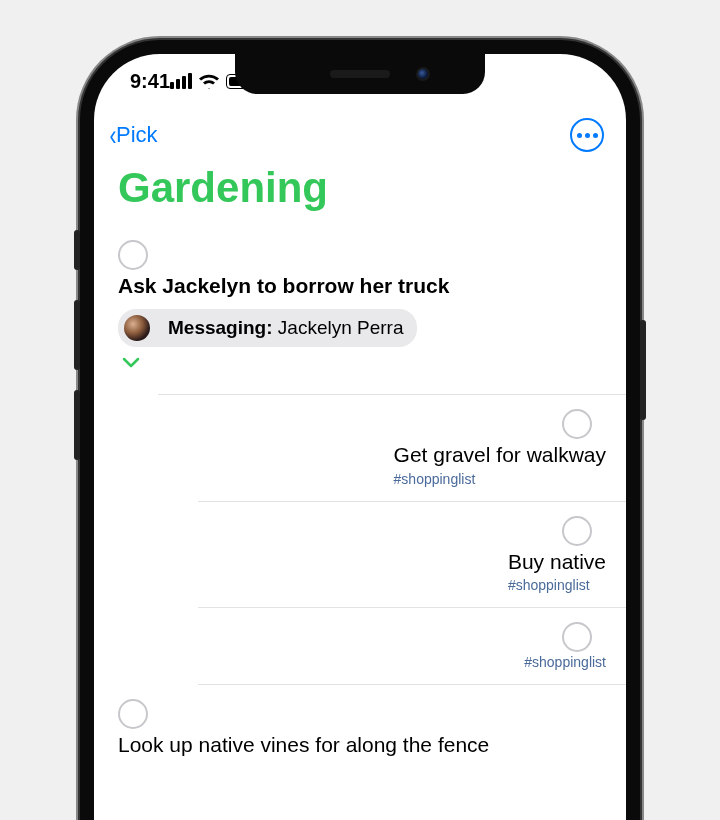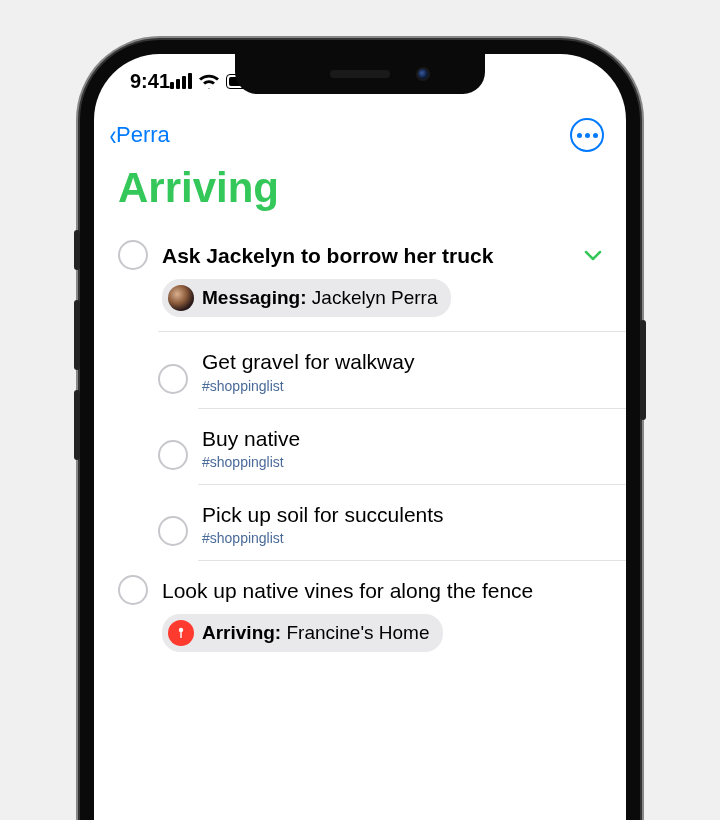--- a/index.html
+++ b/index.html
@@ -107,20 +107,21 @@
       font-weight: 700;
       color: #34c759;
       padding: 4px 24px 14px 24px;
     }
     .list { padding: 0; }
     .item {
       display: flex;
       align-items: flex-start;
       padding: 14px 20px 0 24px;
       position: relative;
+      flex-direction: column;
     }
     .item.indented { padding-left: 64px; align-items: flex-end; }
     .divider {
       height: 1px; background: #e2e2e2; margin-left: 64px; margin-top: 14px;
     }
     .divider.indented { margin-left: 104px; }
     .radio {
       width: 30px; height: 30px; border: 2px solid #c7c7cc; border-radius: 50%;
       flex-shrink: 0; margin-right: 14px; cursor: pointer;
     }
@@ -132,20 +133,21 @@
     .expand-chevron {
       color: #34c759; font-size: 18px; font-weight: 600; padding: 6px 4px; cursor: pointer;
     }
     .tag {
       color: #4a6a9a; font-size: 14px; font-weight: 500; margin-top: 2px;
     }
     .pill {
       display: inline-flex; align-items: center; background: #e9e9eb;
       border-radius: 18px; padding: 6px 14px 6px 6px; margin-top: 10px;
       font-size: 19px;
+      gap: 10px;
     }
     .pill-avatar {
       width: 26px; height: 26px; border-radius: 50%; margin-right: 8px;
       background: radial-gradient(circle at 35% 35%, #d9b090 0%, #8a5a3a 40%, #2a1a1a 70%);
       flex-shrink: 0;
       position: relative;
       overflow: hidden;
     }
     .pill-loc-icon {
       width: 26px; height: 26px; border-radius: 50%; background: #ff3b30;
@@ -184,30 +186,30 @@
         </div>
         <div class="battery">
           <div class="battery-fill"></div>
         </div>
       </div>
     </div>
 
     <div class="nav-bar">
       <div class="back-btn">
         <span class="chevron-left">‹</span>
-        <span>Perra</span>
+        <span>Pick</span>
       </div>
       <div class="more-btn">
         <span></span>
         <span></span>
         <span></span>
       </div>
     </div>
 
-    <div class="page-title">Arriving</div>
+    <div class="page-title">Gardening</div>
 
     <div class="list">
 
       <div class="item">
         <div class="radio"></div>
         <div class="item-body">
           <div class="item-title bold">Ask Jackelyn to borrow her truck</div>
           <div class="pill">
             <div class="pill-avatar"></div>
             <span><strong>Messaging:</strong> <span>Jackelyn Perra</span></span>
@@ -235,37 +237,27 @@
         <div class="item-body">
           <div class="item-title">Buy native</div>
           <div class="tag">#shoppinglist</div>
         </div>
       </div>
       <div class="divider indented"></div>
 
       <div class="item indented">
         <div class="radio"></div>
         <div class="item-body">
-          <div class="item-title">Pick up soil for succulents</div>
           <div class="tag">#shoppinglist</div>
         </div>
       </div>
       <div class="divider indented"></div>
 
       <div class="item">
         <div class="radio"></div>
         <div class="item-body">
           <div class="item-title">Look up native vines for along the fence</div>
-          <div class="pill">
-            <div class="pill-loc-icon">
-              <svg width="14" height="14" viewBox="0 0 14 14">
-                  <circle cx="7" cy="4" r="2.2" fill="#fff"></circle>
-                  <rect x="6.3" y="5" width="1.4" height="7" fill="#fff"></rect>
-                </svg>
-            </div>
-            <span><strong>Arriving:</strong> <span>Francine's Home</span></span>
-          </div>
         </div>
       </div>
 
     </div>
   </div>
 </div>
 
 </body></html>

